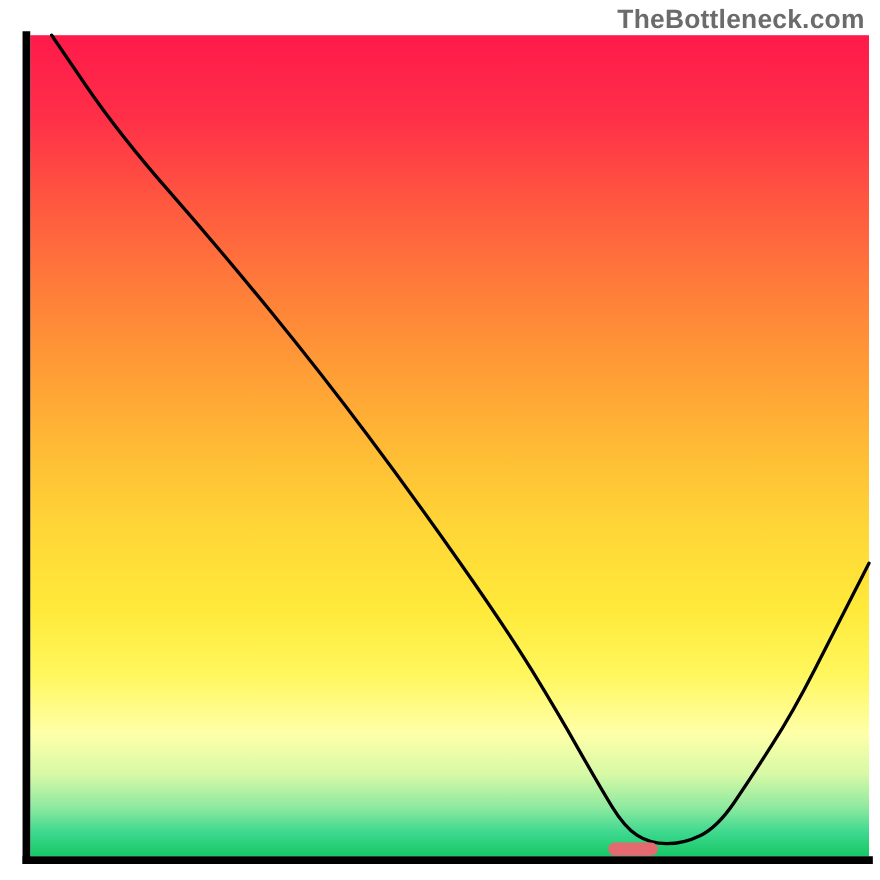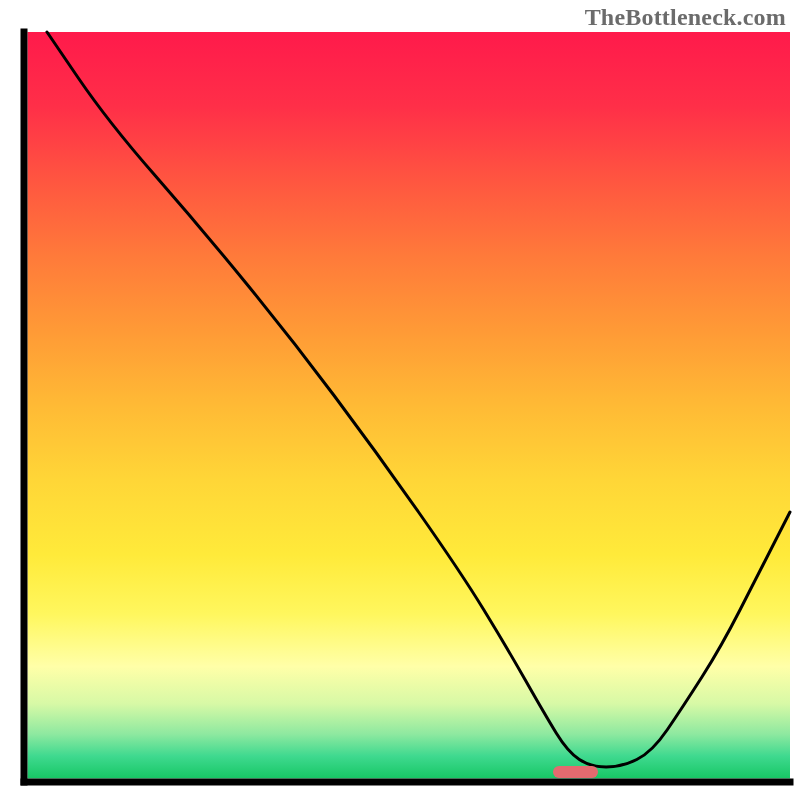--- a/index.html
+++ b/index.html
@@ -7,21 +7,20 @@
     padding: 0;
     width: 800px;
     height: 800px;
     background: #ffffff;
     font-family: Arial, Helvetica, sans-serif;
   }
   .container {
     position: relative;
     width: 800px;
     height: 800px;
-    font-family: Liberation Serif, serif;
   }
   .watermark {
     position: absolute;
     top: 4px;
     right: 14px;
     font-size: 24px;
     font-weight: bold;
     color: #6b6b6b;
     letter-spacing: 0.2px;
     z-index: 5;

